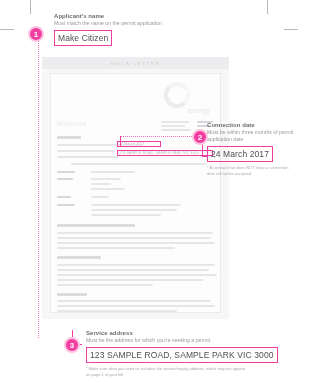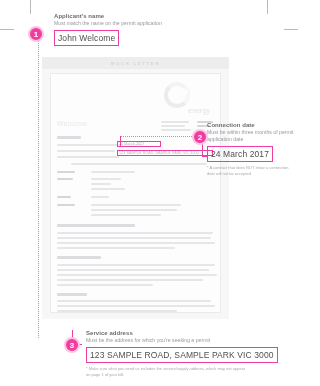--- a/index.html
+++ b/index.html
@@ -293,21 +293,21 @@
 
 <div class="solid-l" style="left:120px; top:136px; height:10px;"></div>
 
 <div class="solid-l" style="left:72px; top:330px; height:14px;"></div>
 <div class="solid-b" style="left:72px; top:344px; width:10px;"></div>
 
 <div class="marker" style="left:28px; top:26px;">1</div>
 <div id="c1">
   <div class="callout-title">Applicant's name</div>
   <div class="callout-sub">Must match the name on the permit application</div>
-  <div class="callout-value">John Welcome</div>
+  <div class="callout-value">Make Citizen</div>
 </div>
 
 <div class="marker" style="left:192px; top:129px;">2</div>
 <div id="c2">
   <div class="callout-title">Connection date</div>
   <div class="callout-sub">Must be within three months of permit application date</div>
   <div class="callout-value">24 March 2017</div>
   <div class="callout-note">* A contract that does NOT show a connection date will not be accepted</div>
 </div>
 

